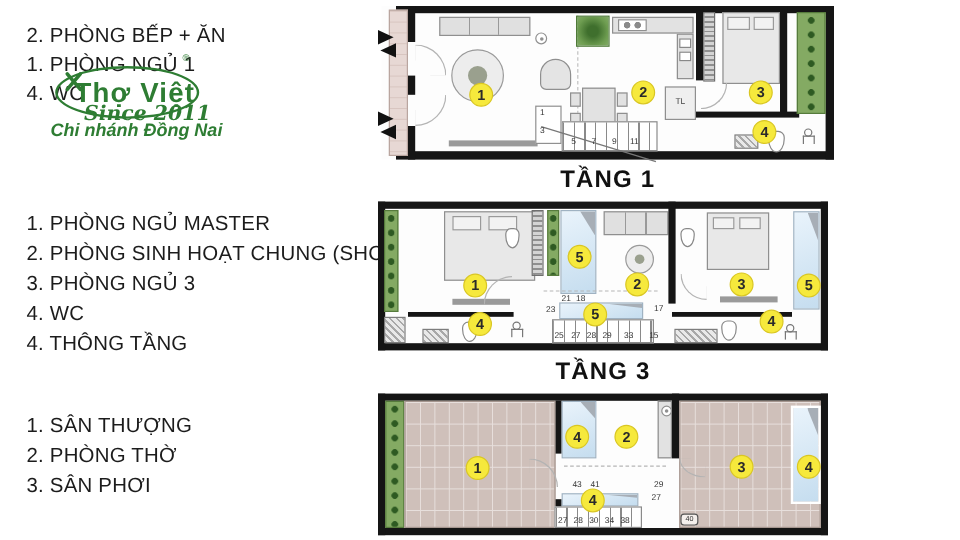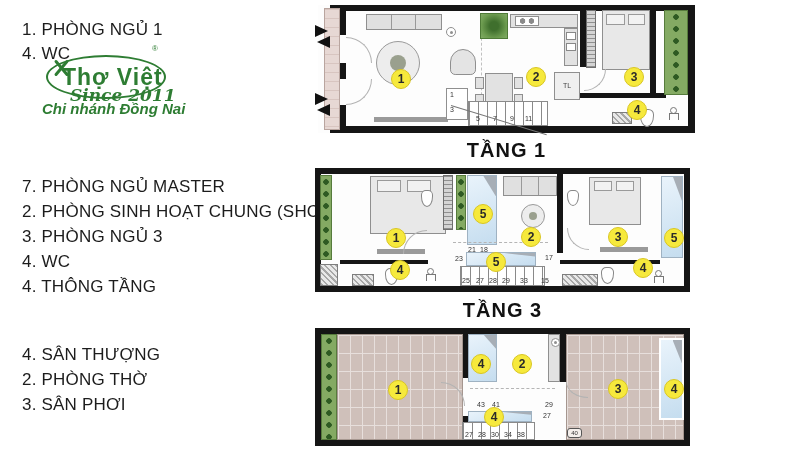--- a/index.html
+++ b/index.html
@@ -57,34 +57,35 @@
   .floor-label{position:absolute;text-align:center;font-weight:bold;font-size:20px;letter-spacing:1px;color:#111}
   .tag40{position:absolute;border:1px solid #555;border-radius:3px;background:#f4efec;font-size:6px;color:#333;text-align:center;line-height:9px}
   .stove{position:absolute;background:#fff;border:1px solid #8f8f8f;background-image:radial-gradient(circle 3px at 30% 50%,#8a8a8a 2.5px,rgba(0,0,0,0) 3px),radial-gradient(circle 3px at 70% 50%,#8a8a8a 2.5px,rgba(0,0,0,0) 3px)}
   .fridge{position:absolute;background:#efefef;border:1px solid #8f8f8f;font-size:7px;color:#444;text-align:center;line-height:26px}
   .armchair{position:absolute;background:#e4e4e4;border:1px solid #8f8f8f;border-radius:50% 50% 20% 20%}
 </style>
 </head>
 <body>
 
 <ul class="legend lh24" style="left:22px;top:18px">
+  <li>2. PHÒNG BẾP + ĂN</li>
   <li>1. PHÒNG NGỦ 1</li>
   <li>4. WC</li>
 </ul>
 
 <ul class="legend lh25" style="left:22px;top:174px">
-  <li>7. PHÒNG NGỦ MASTER</li>
+  <li>1. PHÒNG NGỦ MASTER</li>
   <li>2. PHÒNG SINH HOẠT CHUNG (SHC)</li>
   <li>3. PHÒNG NGỦ 3</li>
   <li>4. WC</li>
   <li>4. THÔNG TẦNG</li>
 </ul>
 
 <ul class="legend lh25" style="left:22px;top:342px">
-  <li>4. SÂN THƯỢNG</li>
+  <li>1. SÂN THƯỢNG</li>
   <li>2. PHÒNG THỜ</li>
   <li>3. SÂN PHƠI</li>
 </ul>
 
 <div>
   <div class="logo-ellipse" style="left:46px;top:55px;width:120px;height:44px"></div>
   <div class="tool-bar" style="left:60px;top:58px;transform:rotate(40deg)"></div>
   <div class="tool-bar" style="left:60px;top:58px;transform:rotate(-40deg)"></div>
   <div class="logo-name" style="left:62px;top:64px">Thợ Việt</div>
   <div class="logo-reg" style="left:152px;top:44px">®</div>

